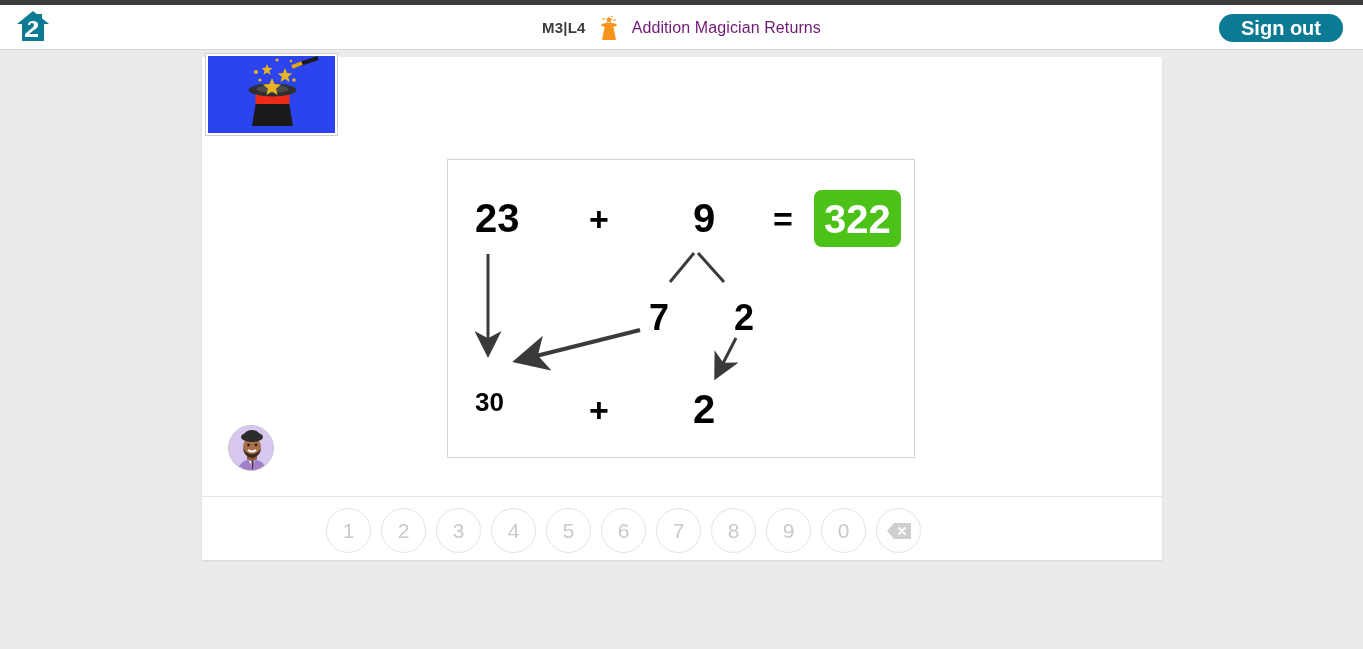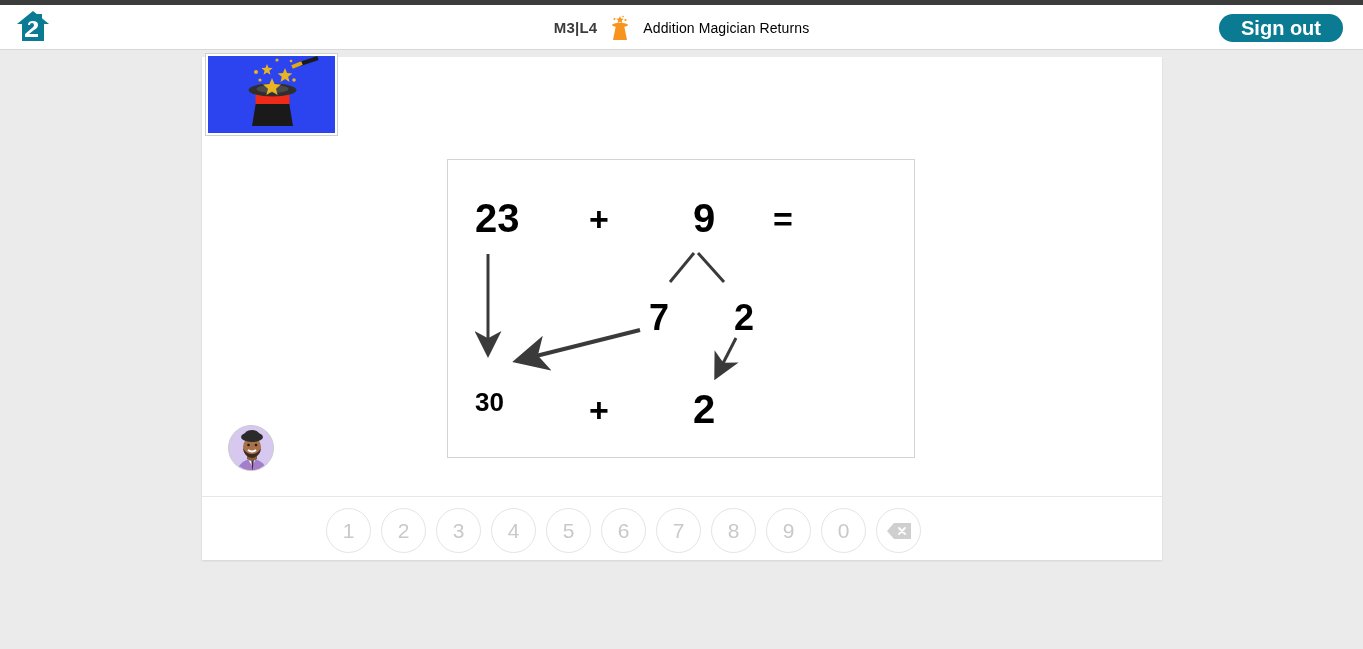--- a/index.html
+++ b/index.html
@@ -52,22 +52,22 @@
   .lesson-code {
     font-size: 15px;
     font-weight: bold;
     color: #3c3c3c;
     letter-spacing: .2px;
   }
 
   .hat-icon { width: 22px; height: 26px; display: block; }
 
   .lesson-title {
-    font-size: 14px;
-    color: #000000;
+    font-size: 16px;
+    color: #701a75;
     letter-spacing: .1px;
   }
 
   .signout-btn {
     position: absolute;
     right: 20px; top: 9px;
     height: 28px;
     padding: 0 22px;
     border: none;
     border-radius: 14px;
@@ -321,20 +321,21 @@
         <line x1="192" y1="170" x2="72" y2="200" stroke="#3a3a3a" stroke-width="4" marker-end="url(#ah)"></line>
 
         <line x1="288" y1="178" x2="269" y2="215" stroke="#3a3a3a" stroke-width="3" marker-end="url(#ah)"></line>
       </svg>
 
       <span class="num n-aug">23</span>
       <span class="num n-plus1">+</span>
       <span class="num n-add">9</span>
       <span class="num n-eq">=</span>
 
+      <div class="answer-box">322</div>
 
       <span class="num n-part1">7</span>
       <span class="num n-part2">2</span>
 
       <span class="num n-res1">30</span>
       <span class="num n-plus2">+</span>
       <span class="num n-res2">2</span>
     </div>
   </div>
 

